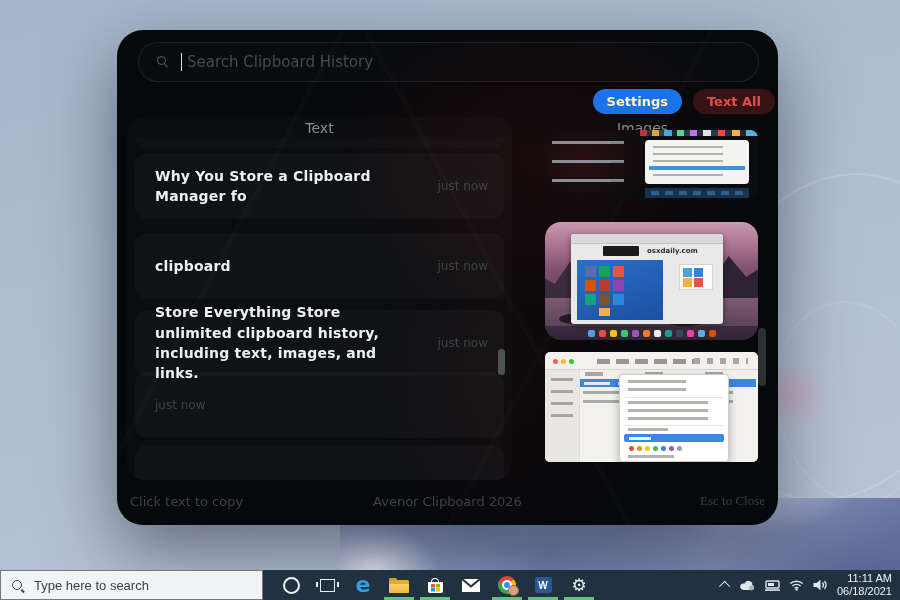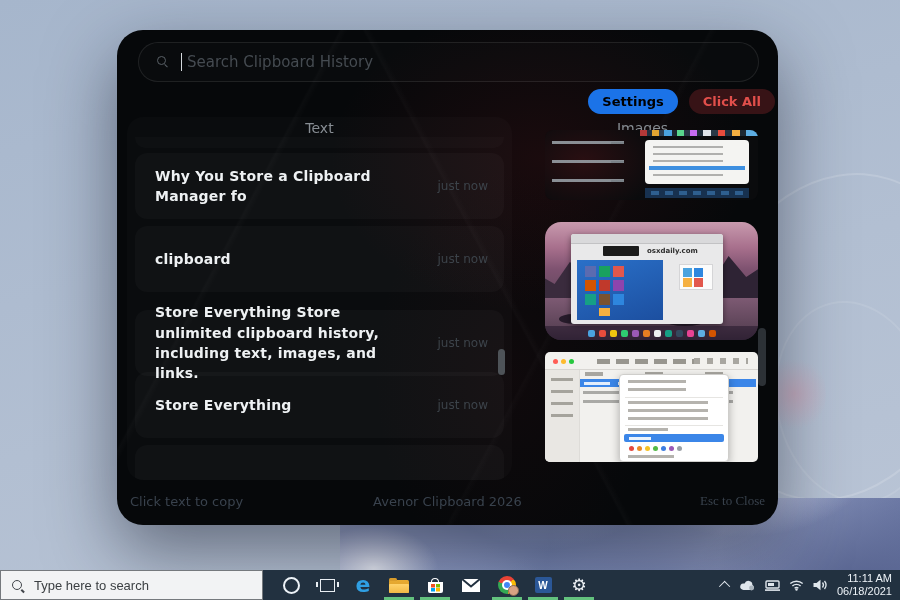--- a/index.html
+++ b/index.html
@@ -37,21 +37,21 @@
   .mag{position:relative;width:12px;height:12px;margin-left:18px;flex:none;}
   .mag::before{content:"";position:absolute;left:0;top:0;width:7px;height:7px;border:1.4px solid #596067;border-radius:50%;}
   .mag::after{content:"";position:absolute;left:8px;top:8px;width:4px;height:1.4px;background:#596067;transform:rotate(45deg);transform-origin:0 0;}
   .caret{width:1px;height:18px;background:#d4d9dd;margin-left:12px;flex:none;}
   .search-input{background:transparent;border:none;outline:none;color:#d8dcdf;font-size:15px;
     margin-left:3px;width:520px;font-family:"DejaVu Sans",sans-serif;}
   .search-input::placeholder{color:#454b51;}
   .actions{position:absolute;top:59px;right:3px;display:flex;gap:11px;z-index:2;}
   .pill{border:none;border-radius:15px;padding:5px 14px;font-size:13px;font-weight:bold;
     font-family:"DejaVu Sans",sans-serif;cursor:pointer;}
-  .pill.blue{background:#1b73e8;color:#000000;}
+  .pill.blue{background:#1b73e8;color:#fef9c3;}
   .pill.red{background:#371316;color:#e14f4b;}
   .col-header{text-align:center;color:#878d93;font-size:14px;font-family:"DejaVu Sans",sans-serif;padding-top:3px;}
   .text-col{position:absolute;left:10px;top:87px;width:385px;height:363px;border-radius:16px;
     background:rgba(255,255,255,.018);overflow:hidden;z-index:1;}
   .t-sliver{position:absolute;left:8px;top:20px;width:369px;height:11px;border-radius:0 0 10px 10px;background:rgba(255,255,255,.02);}
   .t-item{position:absolute;left:8px;width:369px;height:66px;border-radius:12px;background:rgba(255,255,255,.028);
     display:flex;align-items:center;justify-content:space-between;padding:0 16px 0 20px;box-sizing:border-box;cursor:pointer;}
   .t-item .txt{color:#eef1f3;font-size:14px;font-weight:600;line-height:1.45;max-width:260px;
     font-family:"DejaVu Sans",sans-serif;letter-spacing:.2px;}
   .t-item .tm{color:#3c434a;font-size:12px;font-family:"DejaVu Sans",sans-serif;flex:none;}
@@ -181,40 +181,39 @@
   <div class="panel">
 
     <div class="search-bar">
       <span class="mag"></span>
       <span class="caret"></span>
       <input class="search-input" type="text" placeholder="Search Clipboard History" style="">
     </div>
 
     <div class="actions">
       <button class="pill blue">Settings</button>
-      <button class="pill red">Click All</button>
+      <button class="pill red">Text All</button>
     </div>
 
     <div class="text-col">
       <div class="col-header">Text</div>
       <div class="t-sliver"></div>
       <div class="t-item" style="top:36px">
         <span class="txt">Why You Store a Clipboard Manager fo</span>
         <span class="tm">just now</span>
       </div>
-      <div class="t-item" style="top:109px">
+      <div class="t-item" style="top:116px">
         <span class="txt">clipboard</span>
         <span class="tm">just now</span>
       </div>
       <div class="t-item" style="top:193px">
         <span class="txt">Store Everything Store unlimited clipboard history, including text, images, and links.</span>
         <span class="tm">just now</span>
       </div>
       <div class="t-item" style="top:255px">
-        <span class="txt">Store Everything</span>
         <span class="tm">just now</span>
       </div>
       <div class="t-item" style="top:328px"></div>
       <div class="text-scroll"></div>
     </div>
 
     <div class="images-col">
       <div class="col-header">Images</div>
     </div>
 

